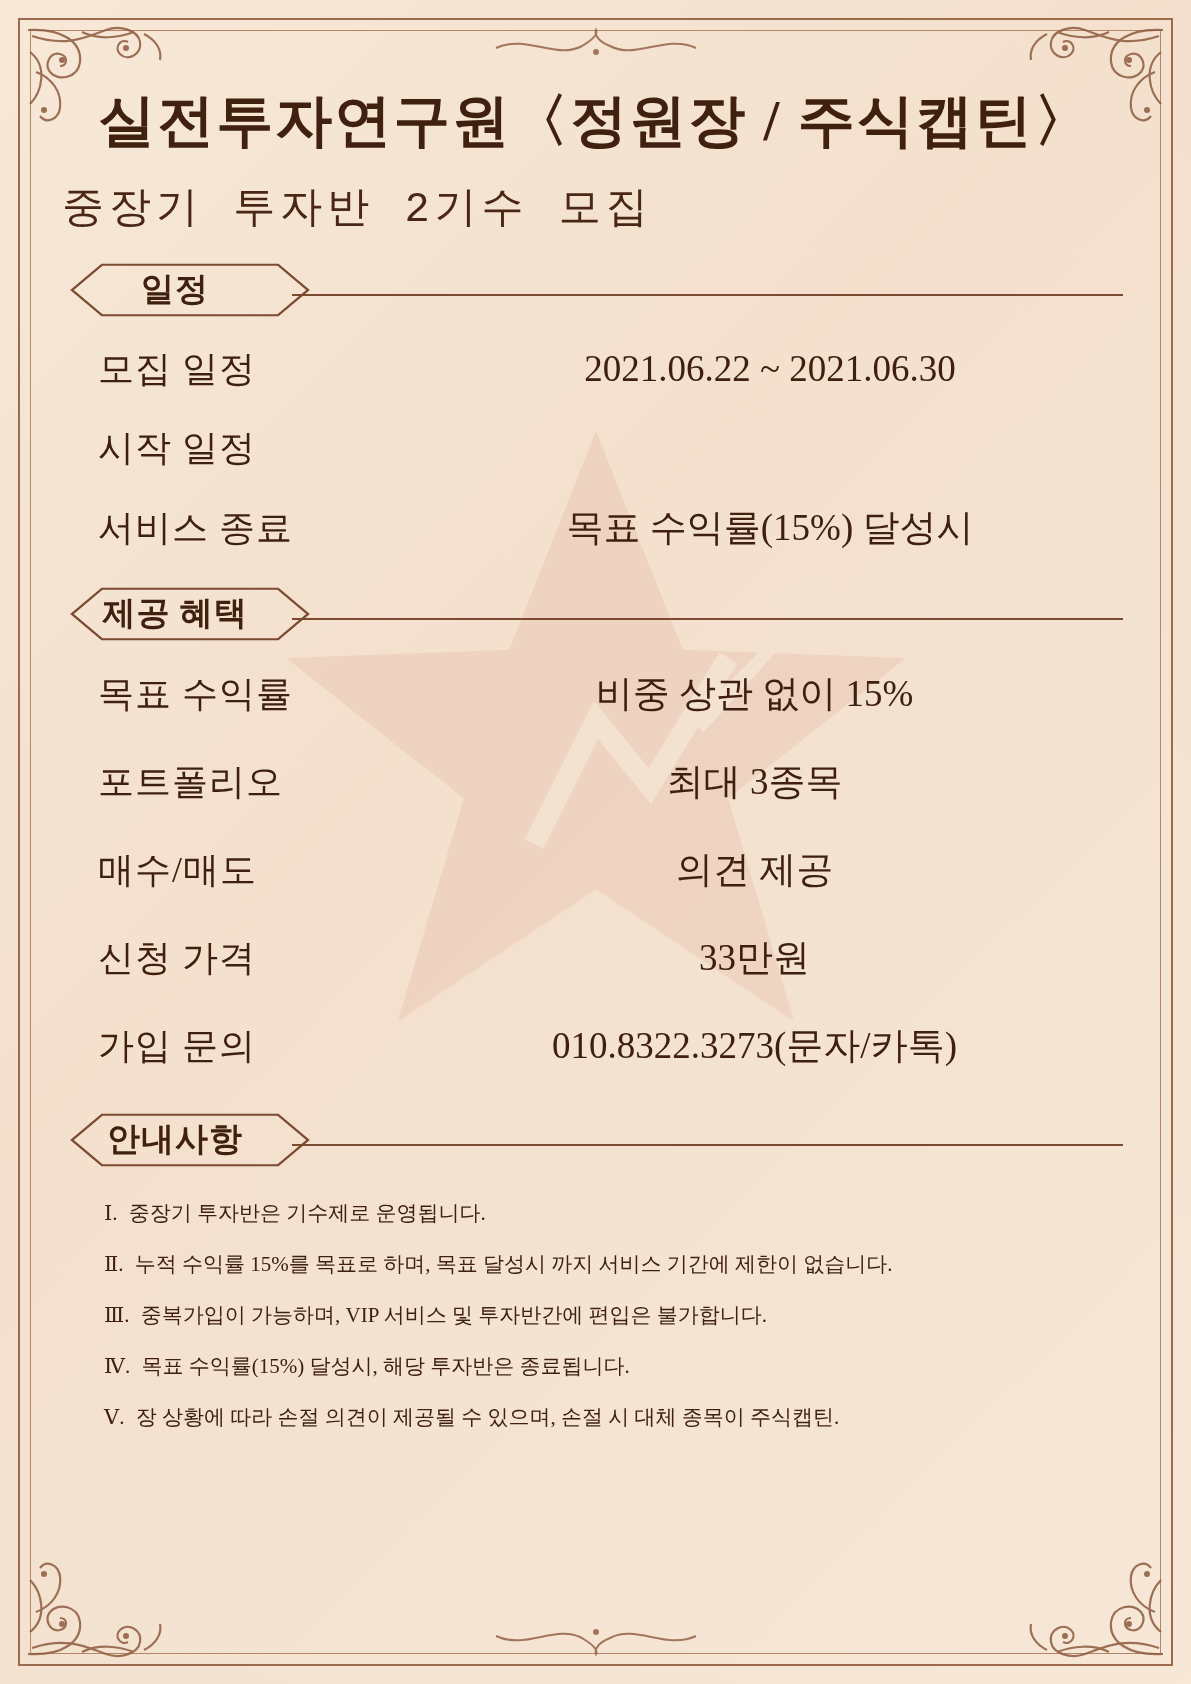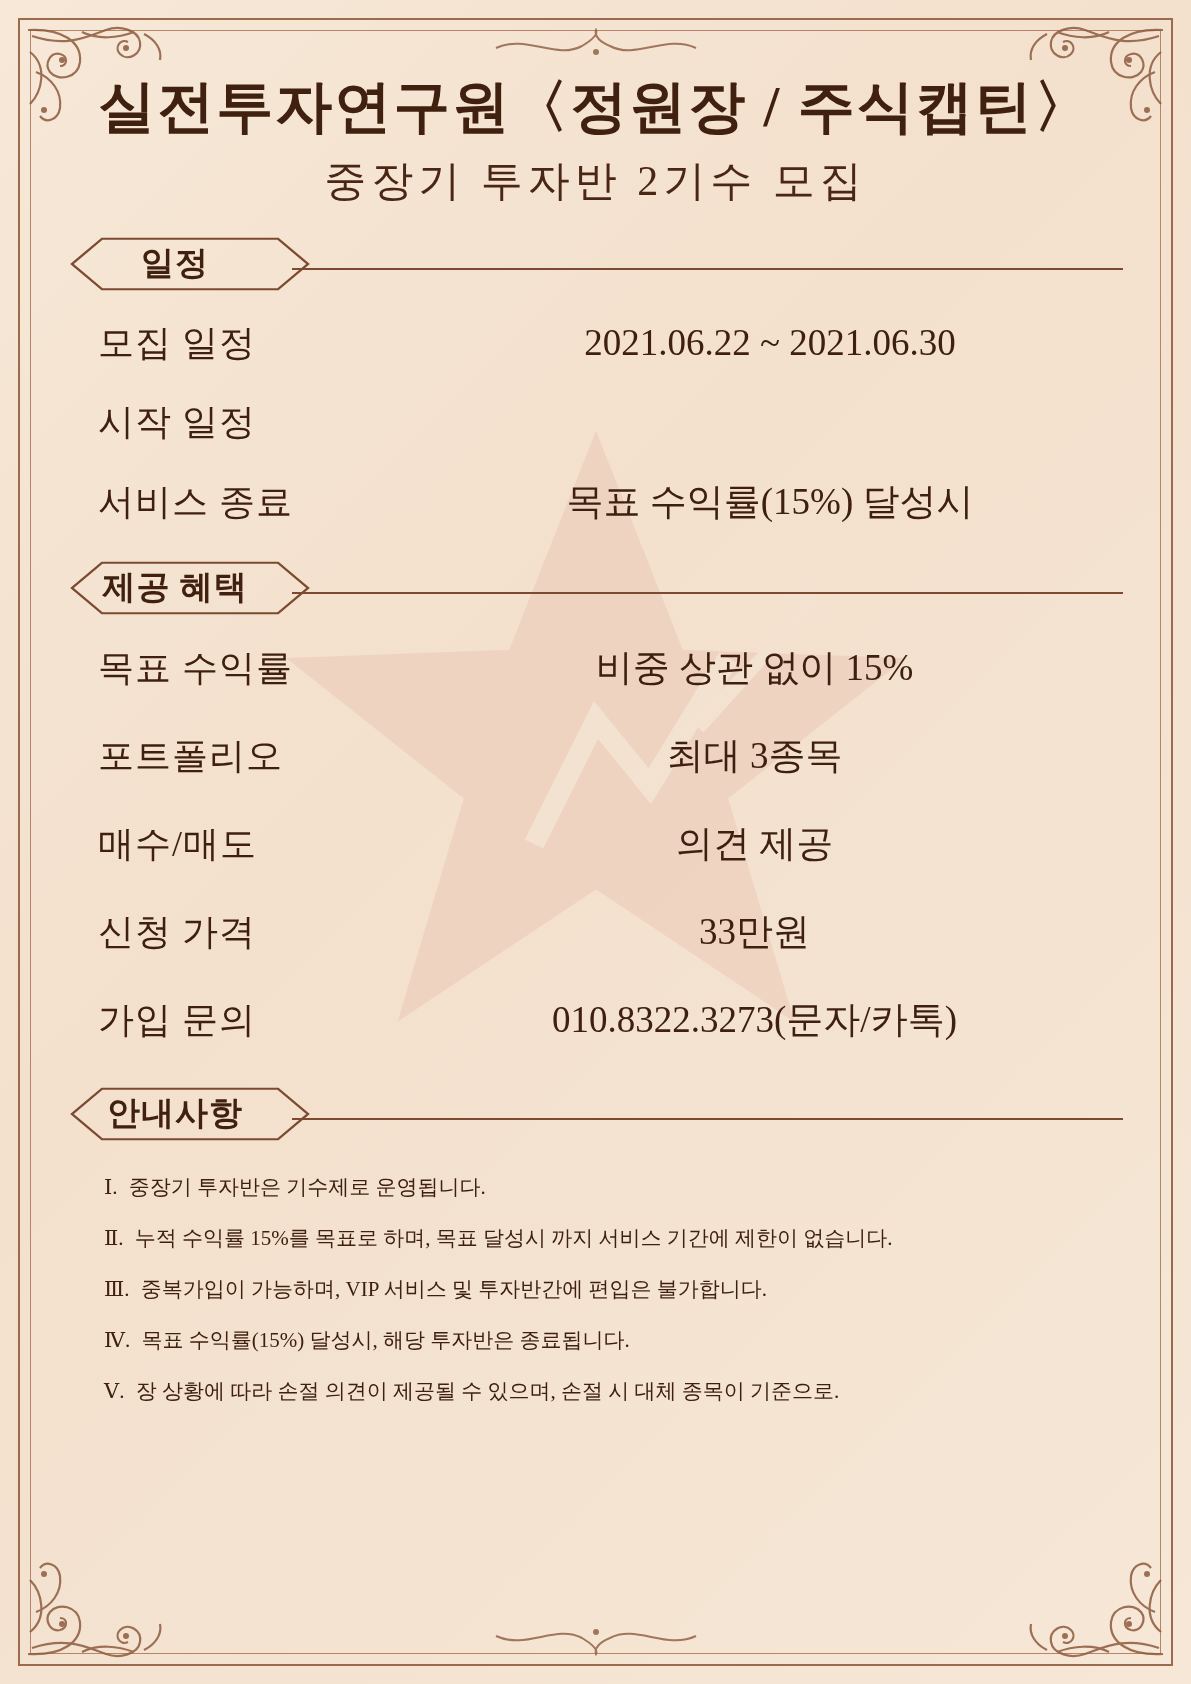--- a/index.html
+++ b/index.html
@@ -73,40 +73,41 @@
     width: 660px;
     height: 620px;
     opacity: .38;
     pointer-events: none;
   }
   .watermark svg { width:100%; height:100%; display:block; }
 
   .content {
     position: absolute;
     left: 0; right: 0; top: 0;
-    padding: 0 62px;
+    padding: 14px 62px;
     box-sizing: border-box;
   }
 
   .title {
     text-align: center;
     font-size: 57px;
     font-weight: bold;
     letter-spacing: 2px;
     color: #40200f;
     margin-top: 76px;
     line-height: 1.1;
     white-space: nowrap;
   }
   .subtitle {
-    text-align: center;
+    text-align: left;
     font-size: 42px;
     letter-spacing: 5px;
     color: #4a2614;
-    margin-top: 14px;
+    margin-top: 26px;
+    font-family: Liberation Mono, monospace;
   }
 
   
   .section-head {
     position: relative;
     height: 70px;
     margin-top: 24px;
   }
   .section-head .line {
     position: absolute;
@@ -341,18 +342,18 @@
       <div class="note">
         <span class="num">Ⅲ.</span>
         <span>중복가입이 가능하며, VIP 서비스 및 투자반간에 편입은 불가합니다.</span>
       </div>
       <div class="note">
         <span class="num">Ⅳ.</span>
         <span>목표 수익률(15%) 달성시, 해당 투자반은 종료됩니다.</span>
       </div>
       <div class="note">
         <span class="num">Ⅴ.</span>
-        <span>장 상황에 따라 손절 의견이 제공될 수 있으며, 손절 시 대체 종목이 기준으로.</span>
+        <span>장 상황에 따라 손절 의견이 제공될 수 있으며, 손절 시 대체 종목이 주식캡틴.</span>
       </div>
     </div>
 
   </div>
 </div>
 
 </body></html>

